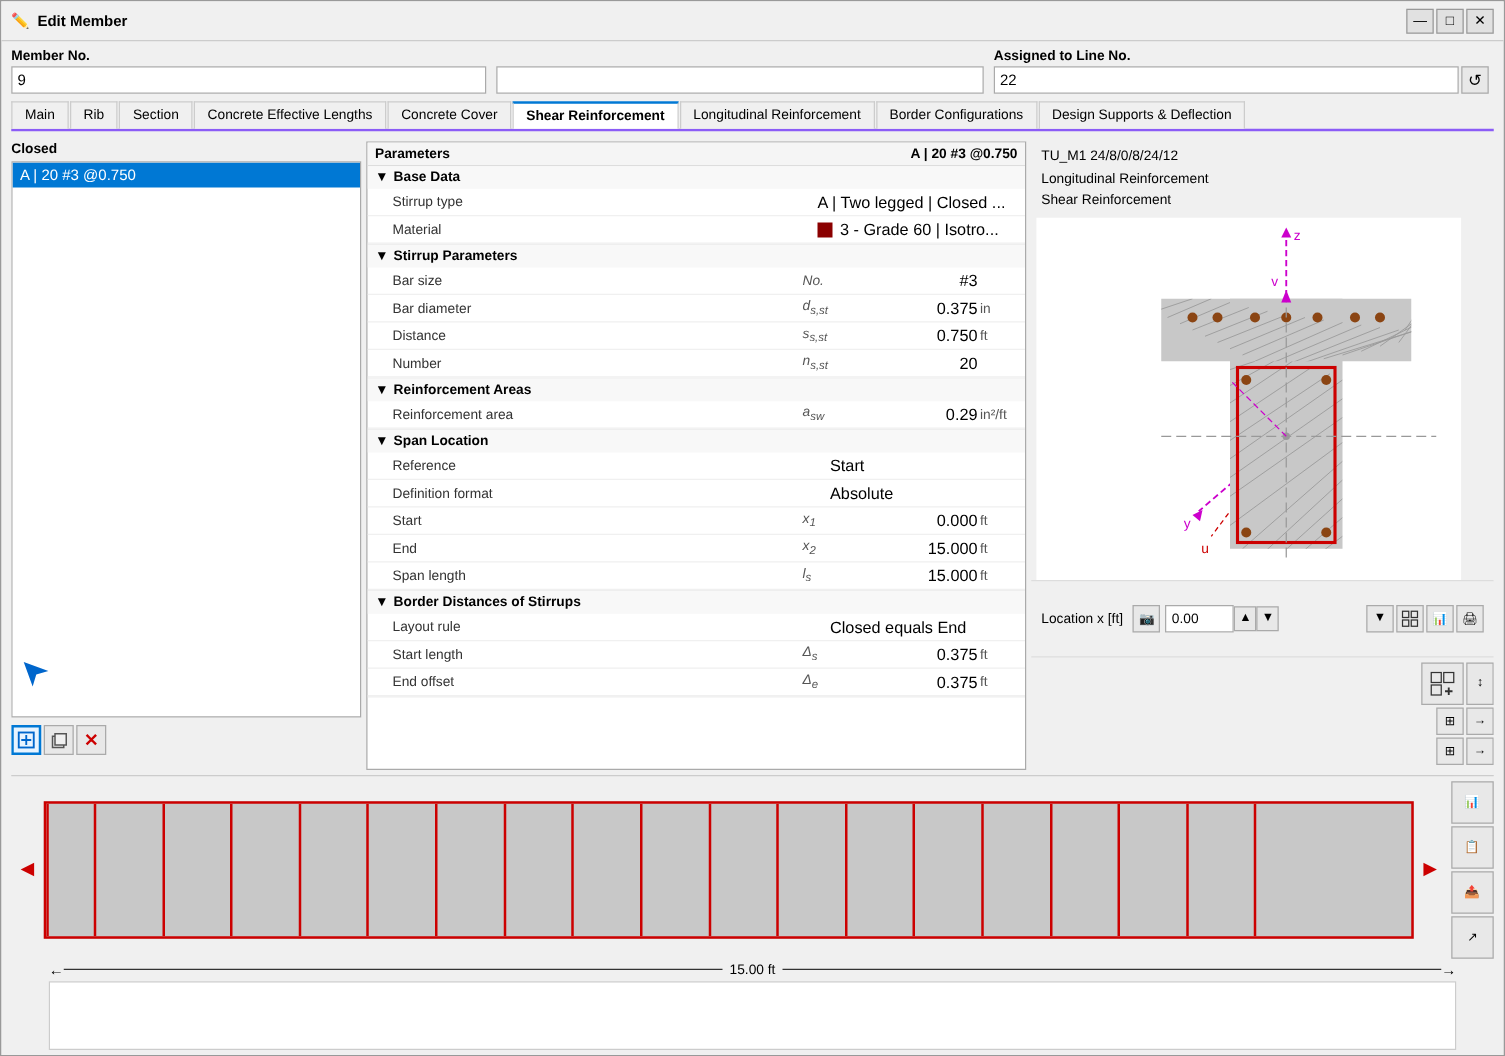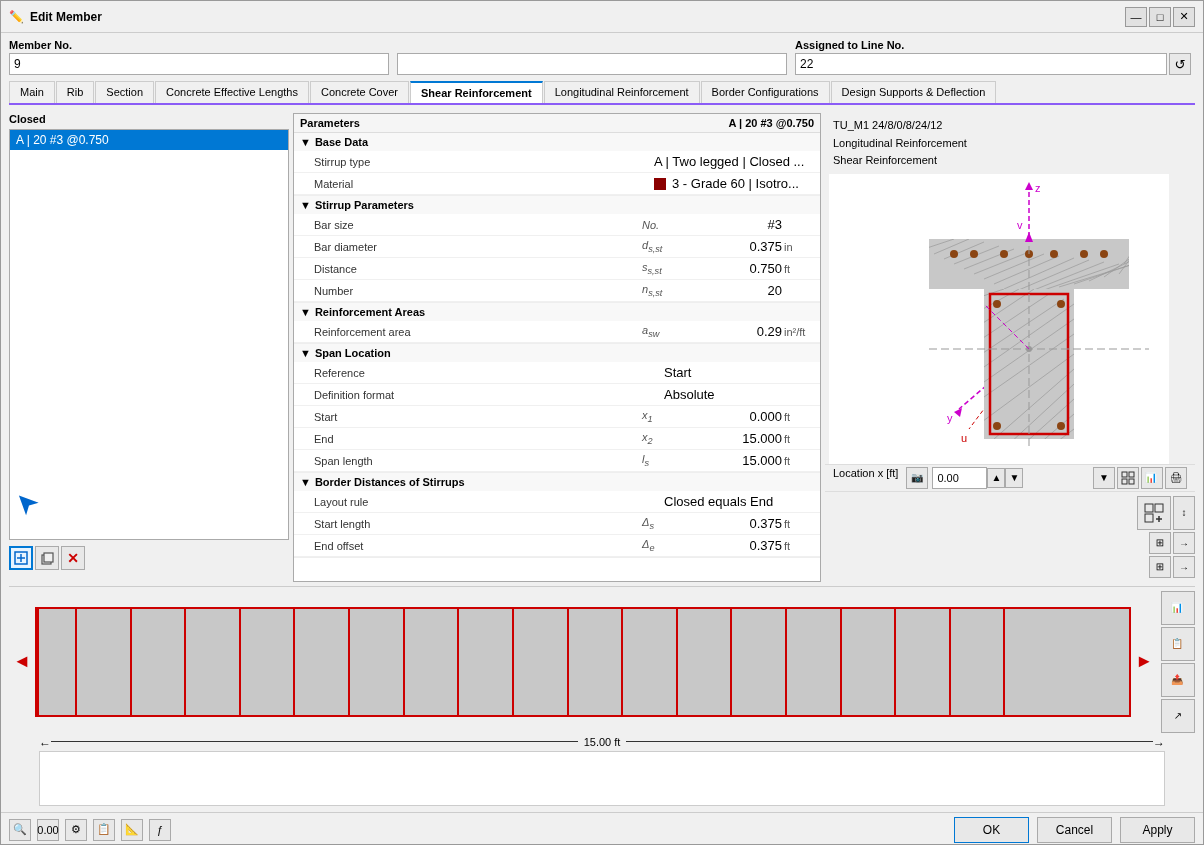--- a/index.html
+++ b/index.html
@@ -361,21 +361,21 @@
             <line x1="200" y1="60" x2="200" y2="275" stroke="#999" stroke-width="1" stroke-dasharray="8,4"></line>
 
             <line x1="200" y1="175" x2="155" y2="130" stroke="#cc00cc" stroke-width="1" stroke-dasharray="5,3"></line>
 
             <polygon points="200,58 196,68 204,68" fill="#cc00cc"></polygon>
 
             <text x="188" y="55" font-size="11" fill="#cc00cc">v</text>
           </svg>
         </div>
 
-        <div style="display:flex; align-items:flex-start; gap:4px; padding:2px 8px; border-top:1px solid #ddd; font-size:11px;">
+        <div style="display:flex; align-items:center; gap:4px; padding:19px 8px; border-top:1px solid #ddd; font-size:11px;">
           <span>Location x [ft]</span>
           <div style="display:flex; align-items:center; margin-left:4px;">
             <button class="tool-icon" style="width:22px;height:22px;margin-right:4px;">📷</button>
             <input type="text" value="0.00" style="width: 55px; height: 22px; border: 1px solid rgb(170, 170, 170); font-size: 11px; padding: 1px 4px;">
             <button class="loc-btn">▲</button>
             <button class="loc-btn">▼</button>
           </div>
           <div style="display:flex;gap:2px;margin-left:auto;">
             <button class="tool-icon">▼</button>
             <button class="tool-icon">

